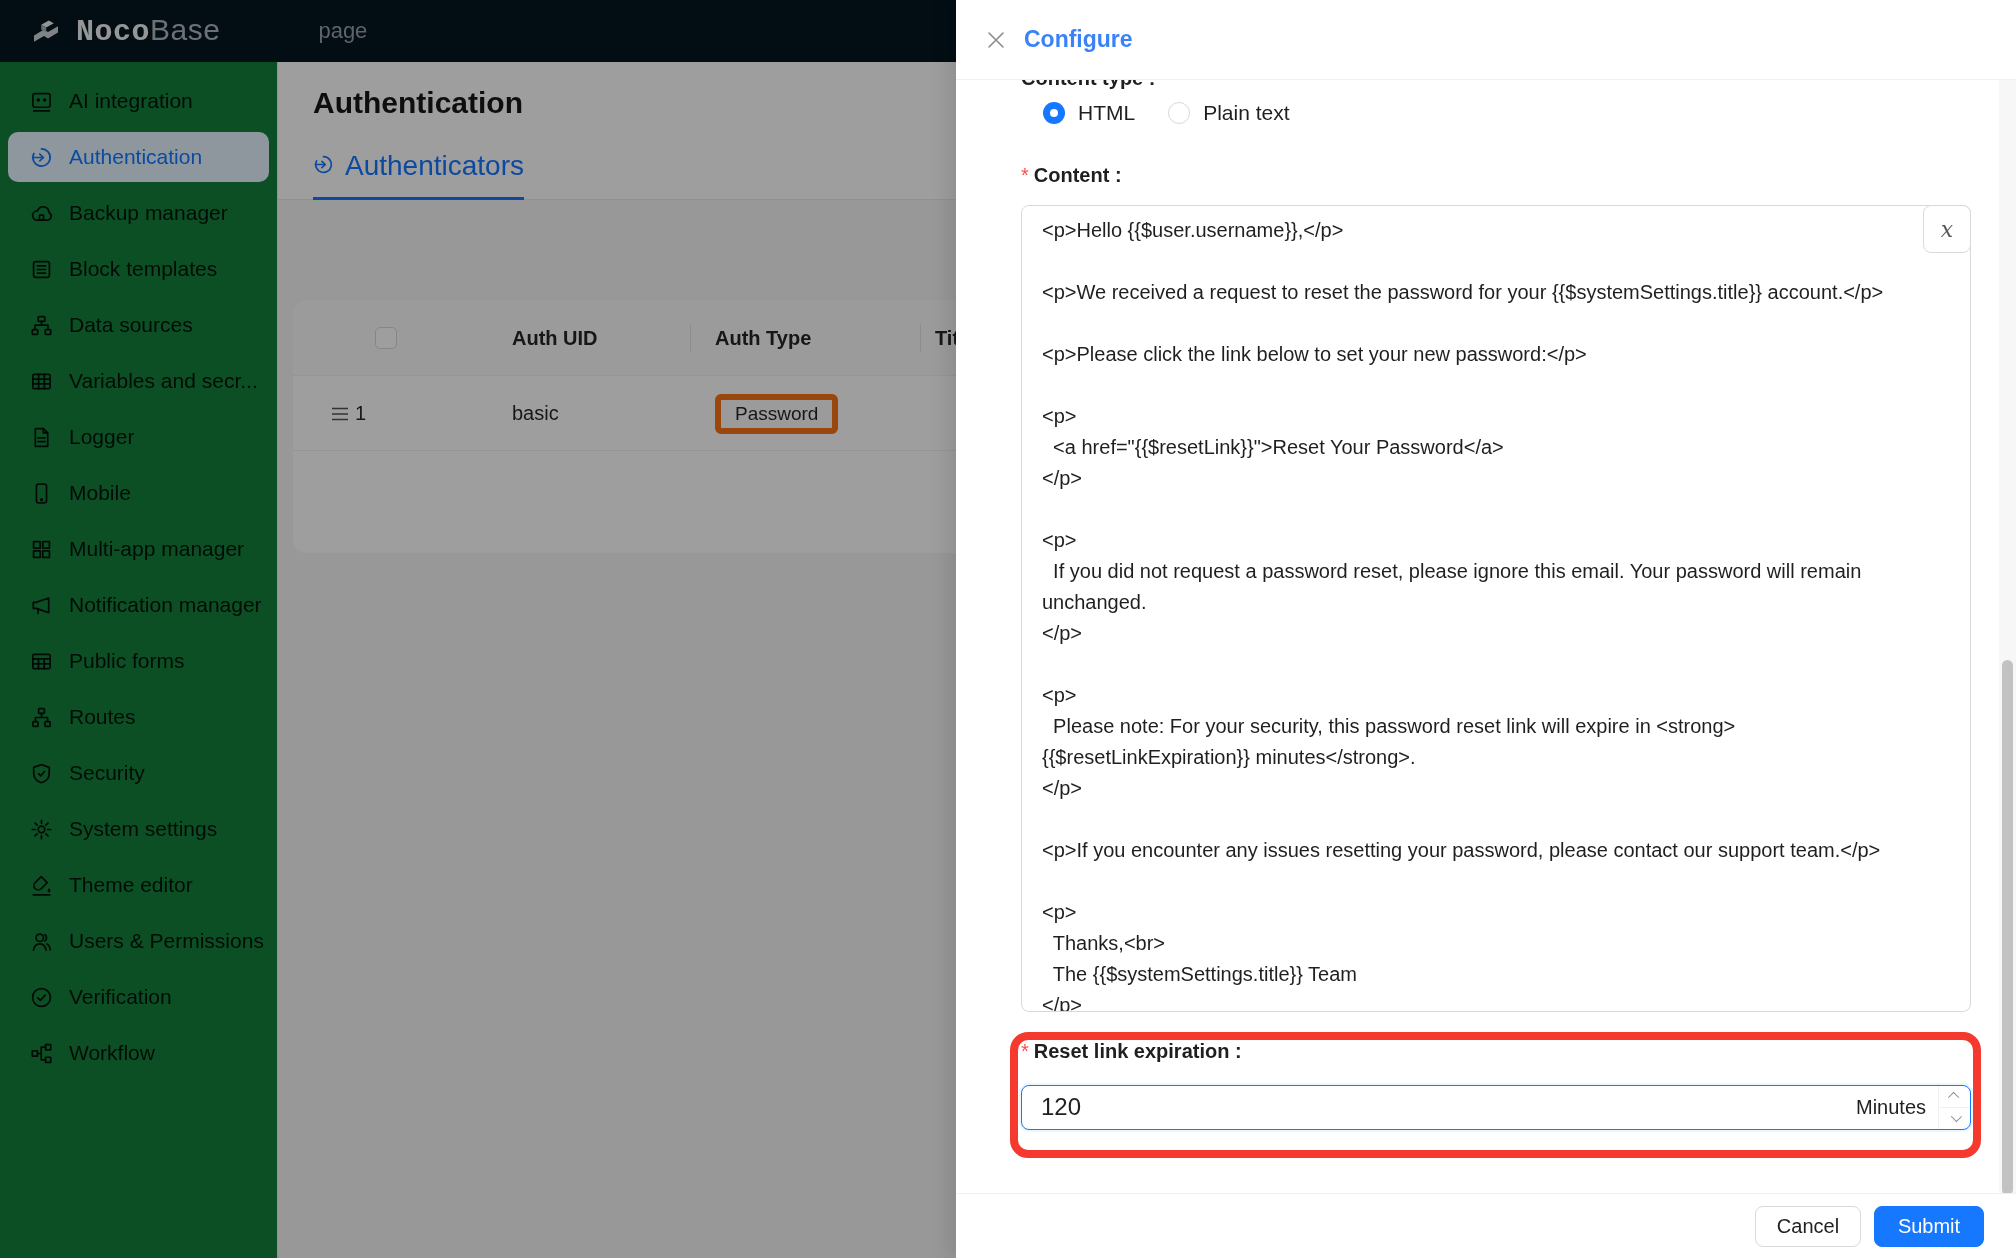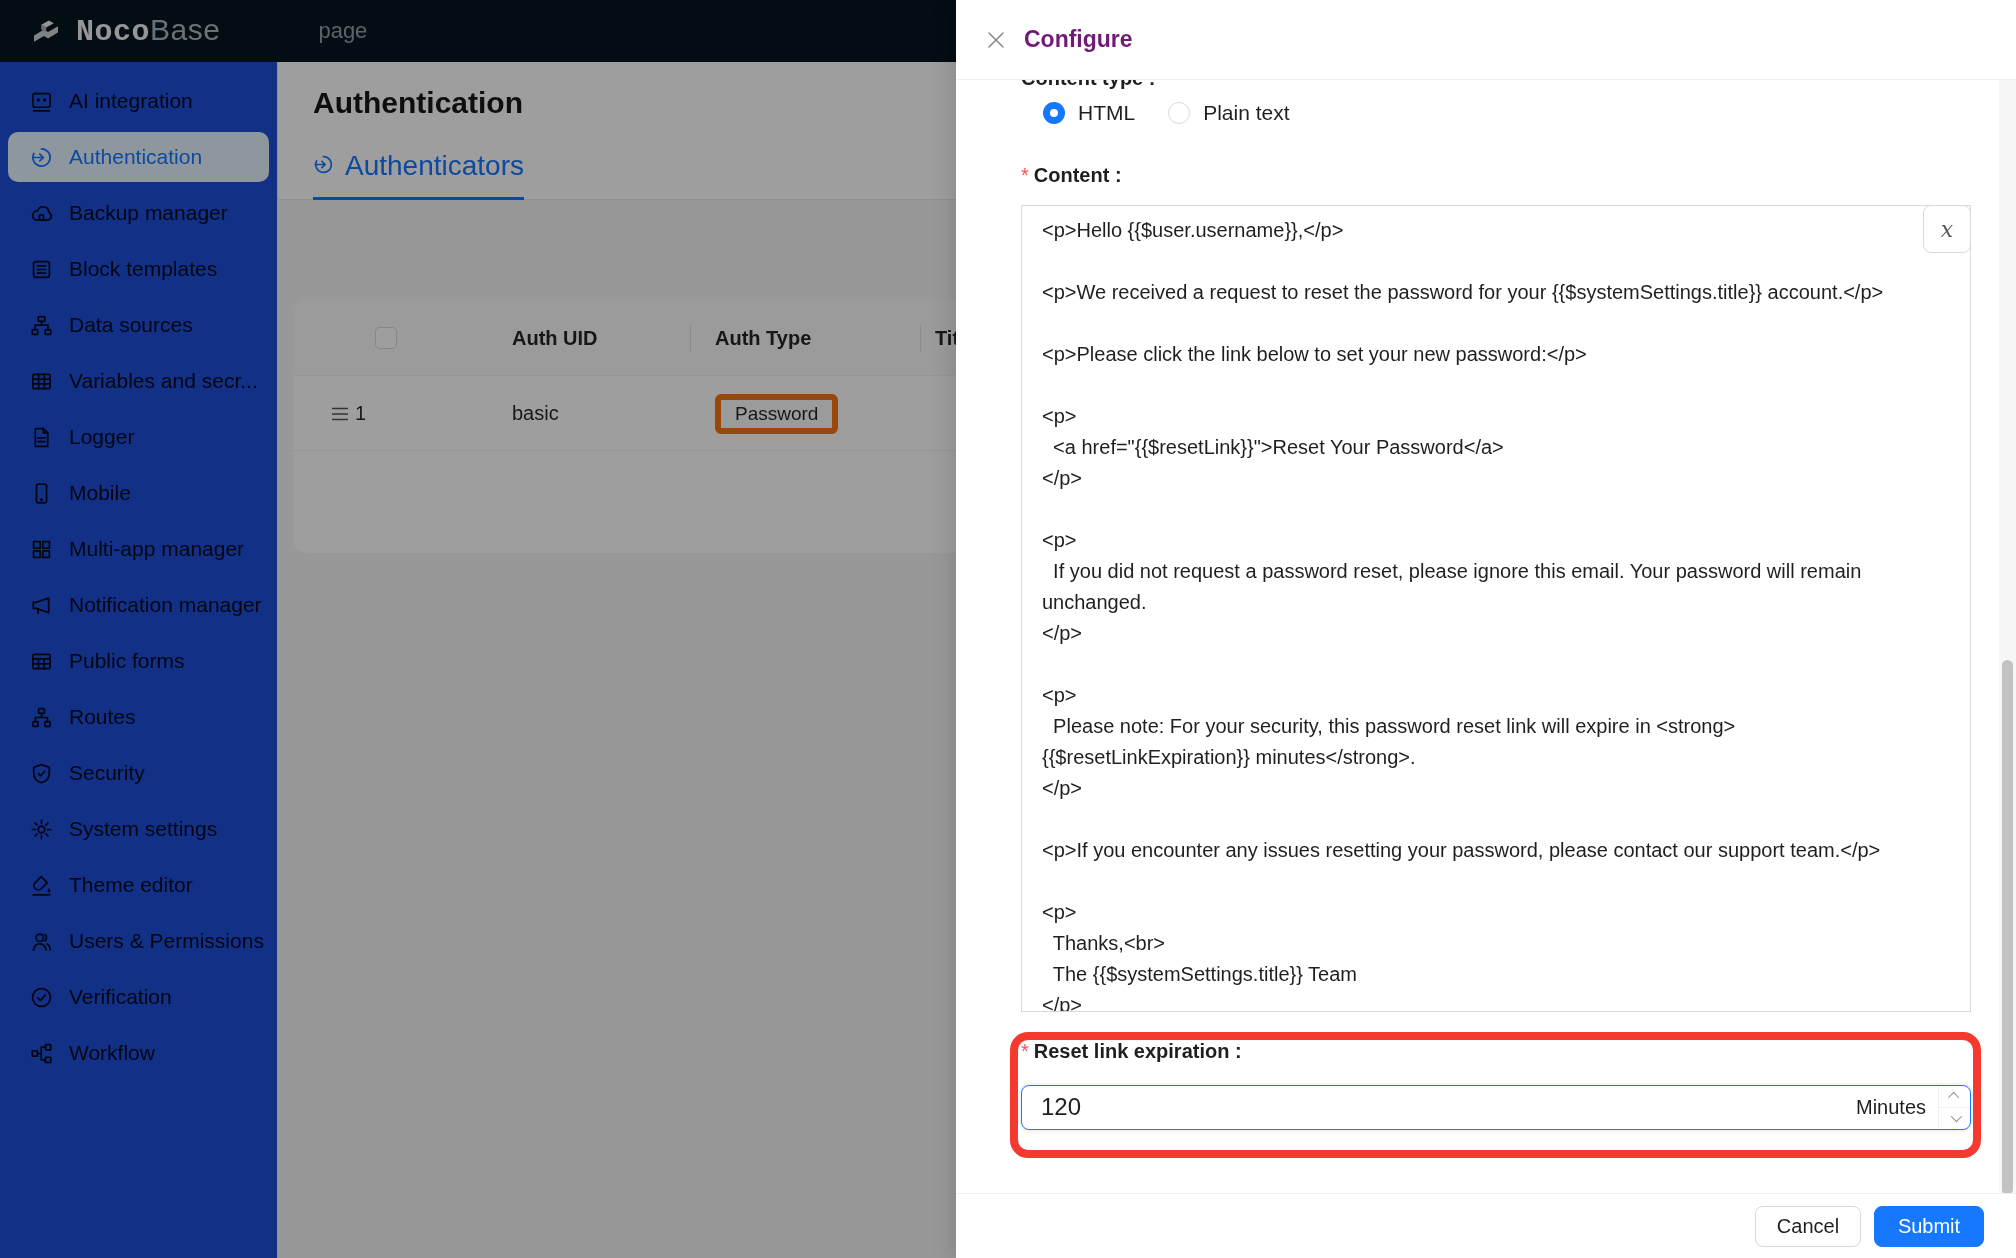--- a/index.html
+++ b/index.html
@@ -10,21 +10,21 @@
   
   .base { position:absolute; inset:0; z-index:1; }
   .topbar { position:absolute; left:0; top:0; width:2016px; height:62px; background:#041521;
     display:flex; align-items:center; }
   .brand { display:flex; align-items:center; gap:14px; padding-left:30px; }
   .brand-name { font-size:30px; letter-spacing:.5px; }
   .brand-name b { color:#f2f2f2; font-weight:700;font-family:Liberation Mono, monospace; }
   .brand-name span { color:#aeb6bd; font-weight:300; }
   .nav-page { margin-left:98px; font-size:22px; color:#96a0aa; }
 
-  .sidebar { position:absolute; left:0; top:62px; width:278px; height:1196px; background:#1d4ed8;
+  .sidebar { position:absolute; left:0; top:62px; width:278px; height:1196px; background:#15803d;
     border-right:1px solid #ececec; padding-top:8px; }
   .side-item { position:relative; height:50px; margin:6px 8px; border-radius:10px;
     display:flex; align-items:center; gap:16px; padding-left:22px; font-size:21px; color:rgba(0,0,0,.85); }
   .side-item .ic { width:23px; height:23px; flex:0 0 23px; display:flex; align-items:center; }
   .side-item .ic svg { width:23px; height:23px; stroke:currentColor; fill:none; stroke-width:1.2; stroke-linecap:round; stroke-linejoin:round; }
   .side-item.active { background:#e6f4ff; color:#1677ff; }
 
   .page-header { position:absolute; left:278px; top:62px; width:1738px; height:138px; background:#fff;
     border-bottom:1px solid #eaeaea; }
   .page-title { position:absolute; left:35px; top:24px; font-size:30px; font-weight:700; color:#171717; }
@@ -46,35 +46,35 @@
   
   .mask { position:absolute; left:0; top:0; width:956px; height:1258px; background:rgba(0,0,0,.38); z-index:2; }
 
   
   .drawer { position:absolute; left:956px; top:0; width:1060px; height:1258px; background:#fff; z-index:3;
     box-shadow:-8px 0 18px rgba(0,0,0,.10); }
   .drawer-header { position:absolute; left:0; top:0; width:100%; height:80px; background:#fff;
     border-bottom:1px solid #f0f0f0; display:flex; align-items:center; z-index:5; }
   .close-btn { margin-left:22px; width:36px; height:36px; display:flex; align-items:center; justify-content:center; }
   .close-btn svg { width:20px; height:20px; stroke:#8c8c8c; stroke-width:1.6; stroke-linecap:round; }
-  .drawer-title { margin-left:10px; font-size:23px; font-weight:700; color:#701a75; }
+  .drawer-title { margin-left:10px; font-size:23px; font-weight:700; color:#3b82f6; }
 
   .drawer-body { position:absolute; left:0; top:80px; width:100%; height:1113px; overflow:hidden; background:#fff; }
   .f-label { position:absolute; left:65px; font-size:20px; font-weight:700; color:#1f1f1f; }
   .req { color:#ff4d4f; font-weight:400; margin-right:5px; }
   .lbl-content-type { top:-13px; }
   .radio-row { position:absolute; left:87px; top:21px; display:flex; align-items:center; }
   .radio { width:22px; height:22px; border-radius:50%; border:1.5px solid #d9d9d9; background:#fff; position:relative; }
   .radio.checked { border:none; background:#1677ff; }
   .radio.checked::after { content:""; position:absolute; left:7px; top:7px; width:8px; height:8px; border-radius:50%; background:#fff; }
   .radio-label { font-size:21px; margin-left:13px; color:rgba(0,0,0,.88); }
   .radio-gap { width:33px; }
   .lbl-content { top:84px; }
   .textarea { position:absolute; left:65px; top:125px; width:950px; height:807px; border:1px solid #d9d9d9;
-    border-radius:0; background:#fff; padding:9px 20px; font-size:20px; line-height:31px;
+    border-radius:8px; background:#fff; padding:9px 20px; font-size:20px; line-height:31px;
     white-space:pre; overflow:hidden; color:rgba(0,0,0,.88); font-family:"Liberation Sans", sans-serif; }
   .var-btn { position:absolute; left:967px; top:125px; width:48px; height:48px; background:#fff;
     border:1px solid #d9d9d9; border-radius:8px; display:flex; align-items:center; justify-content:center;
     font-family:"DejaVu Serif", serif; font-style:italic; font-size:22px; color:rgba(0,0,0,.65); z-index:2; }
 
   .red-box { position:absolute; left:54px; top:952px; width:971px; height:126px;
     border:8px solid #f5392f; border-radius:18px; z-index:1; }
   .lbl-exp { top:960px; z-index:2; }
   .num-input { position:absolute; left:65px; top:1005px; width:950px; height:45px; border:1.5px solid #1677ff;
     border-radius:8px; background:#fff; box-shadow:0 0 0 2px rgba(5,145,255,.08); z-index:2; }

